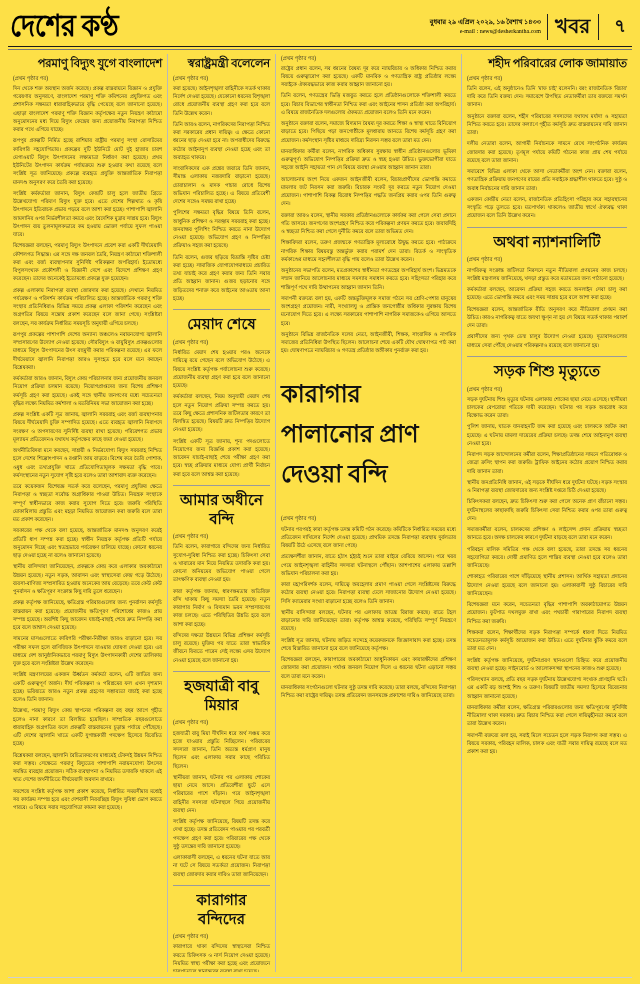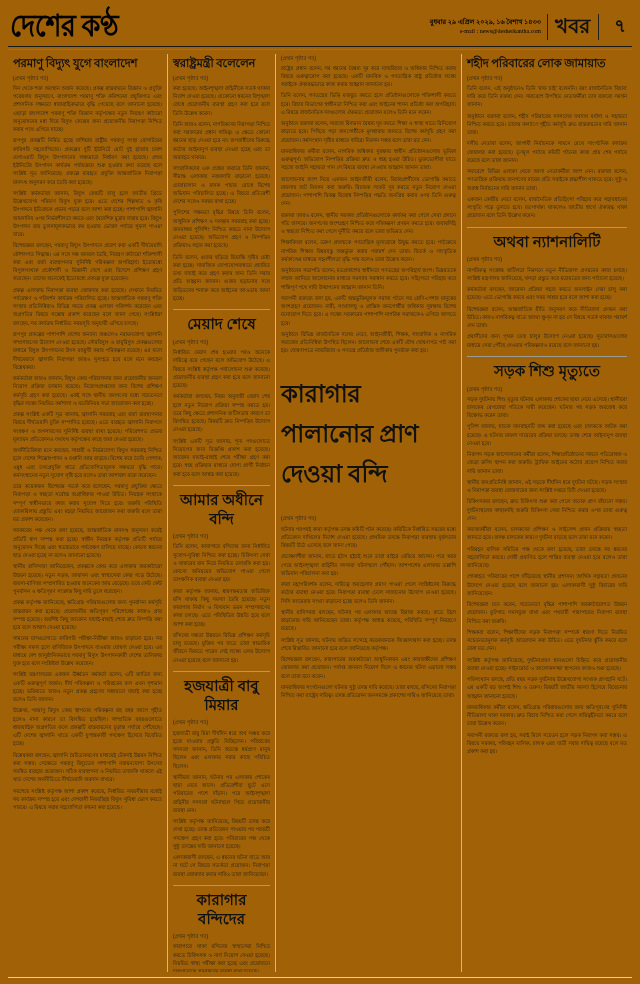--- a/index.html
+++ b/index.html
@@ -16,21 +16,21 @@
     overflow: hidden;
     position: relative;
   }
 
   .page {
     width: 640px;
     height: 984px;
     box-sizing: border-box;
     padding: 6px 8px 8px 8px;
     position: relative;
-    background: #a16207;
+    background: #fde047;
   }
 
   
   .masthead {
     display: flex;
     align-items: flex-end;
     justify-content: space-between;
     height: 34px;
     padding: 2px 2px 0 2px;
   }
@@ -108,21 +108,21 @@
   .col-inner { padding: 0 5px; }
   .col1 { width: 159px; }
   .col2 { width: 108px; }
   .col3 { width: 186px; }
   .col4 { width: 171px; }
 
   
   h1.hl {
     font-size: 11.5px;
     font-weight: 700;
-    text-align: left;
+    text-align: right;
     margin: 2px 0 4px 0;
     line-height: 1.25;
     letter-spacing: -0.2px;
   }
   h2.sub-hl {
     font-size: 15px;
     font-weight: 700;
     text-align: center;
     margin: 7px 0 4px 0;
     line-height: 1.25;

